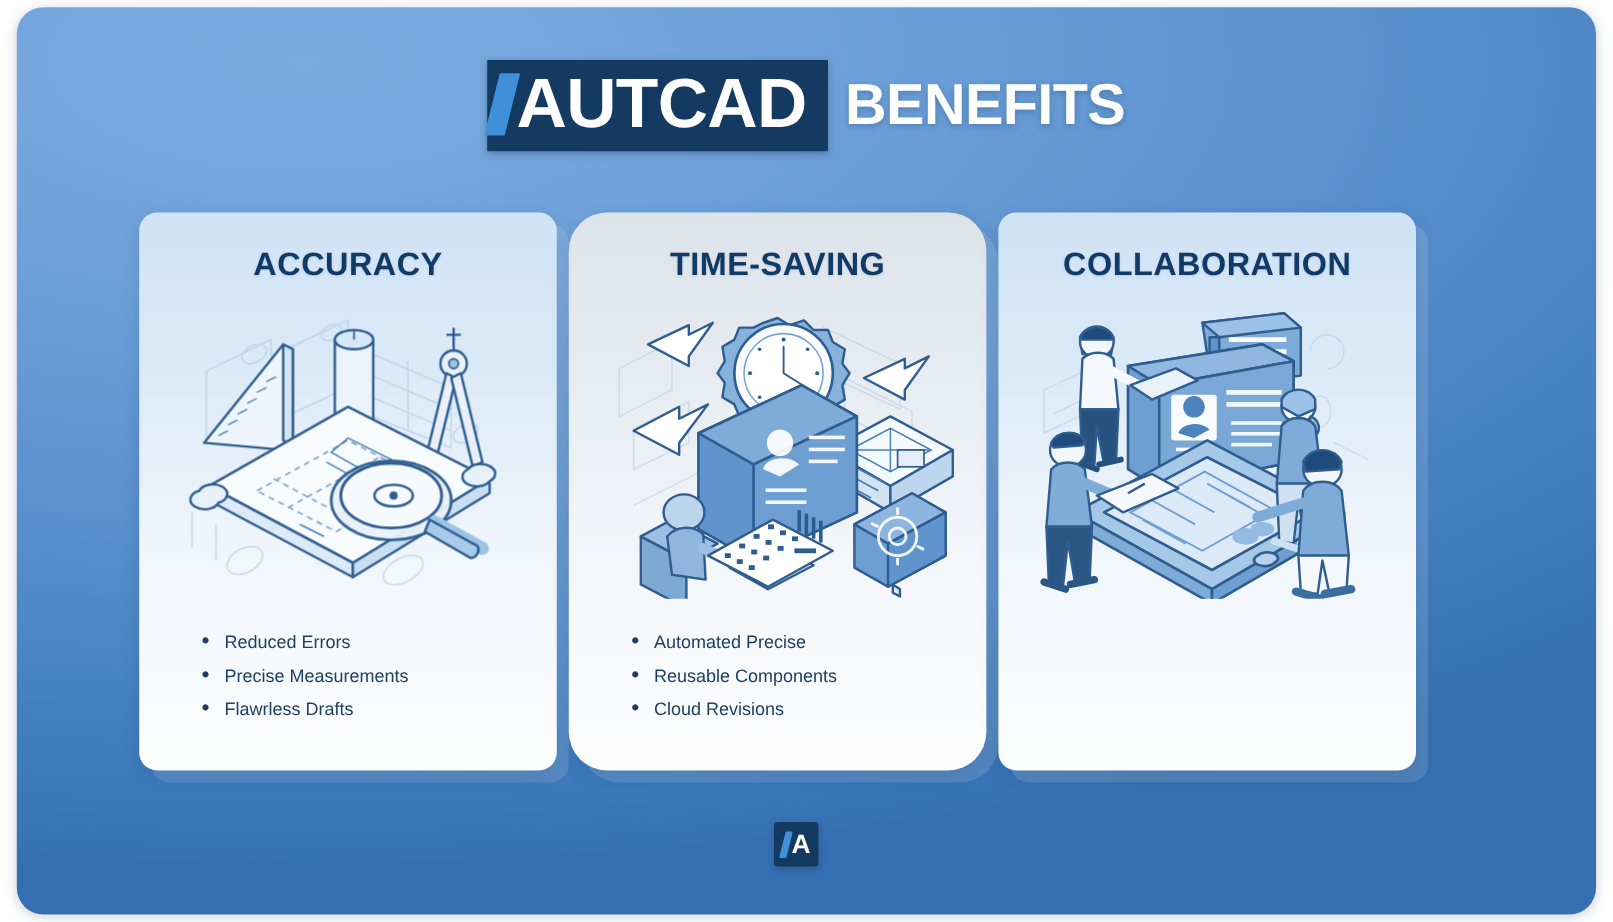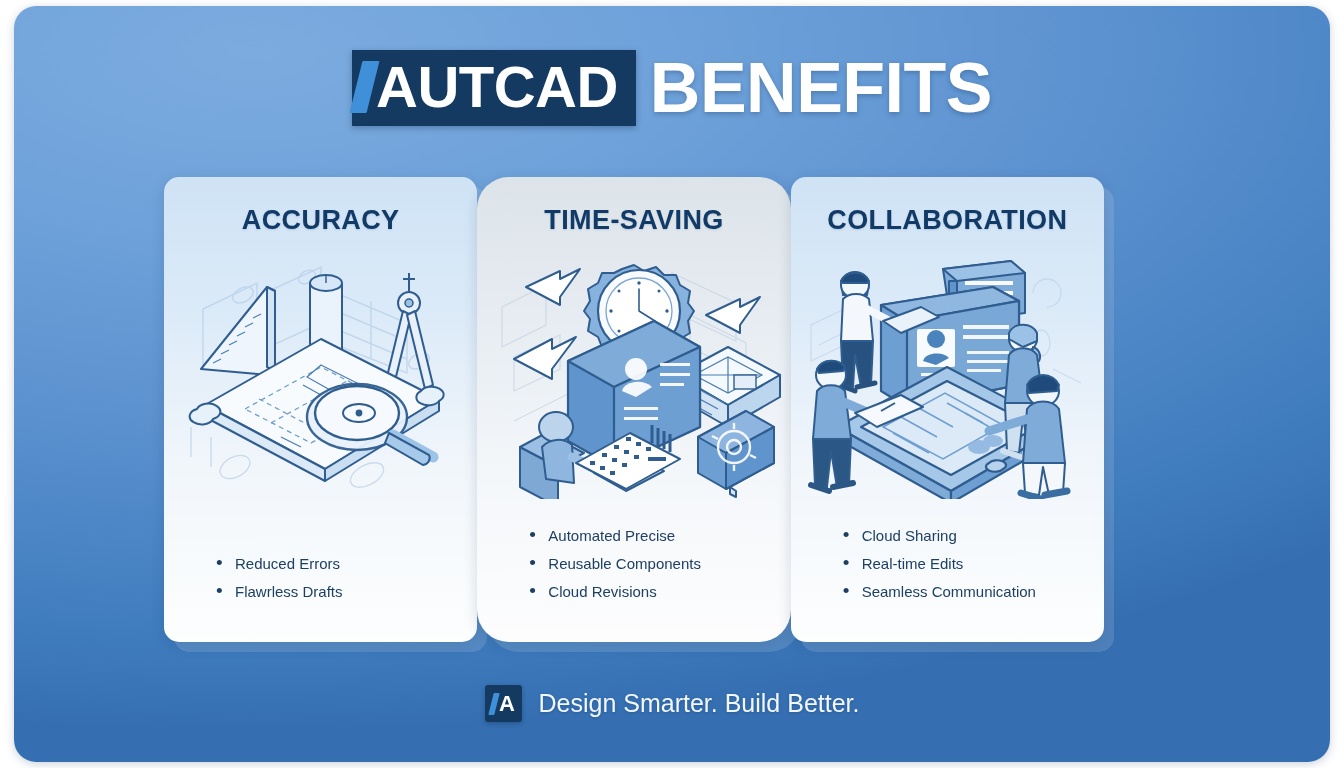--- a/index.html
+++ b/index.html
@@ -57,39 +57,38 @@
     border-radius: 1px;
   }
   .brand-word {
     font-size: 58px;
     font-weight: bold;
     color: #ffffff;
     letter-spacing: -0.5px;
     line-height: 1;
   }
   .title-rest {
-    font-size: 70px;
+    font-size: 48px;
     font-weight: bold;
     color: #ffffff;
     letter-spacing: -0.5px;
     line-height: 1;
     margin-left: 14px;
     text-shadow: 0 2px 5px rgba(18,45,80,0.30);
   }
 
   
   .cards {
     position: absolute;
     left: 102px;
     top: 171px;
-    width: 940px;
+    width: 1064px;
     height: 465px;
     display: flex;
     justify-content: space-between;
-    margin-left: 48px;
   }
   .card {
     position: relative;
     width: 348px;
     height: 465px;
     border-radius: 15px;
     overflow: hidden;
     box-shadow: 10px 10px 0 rgba(255,255,255,0.13), 0 4px 14px rgba(18,45,85,0.17);
   }
   .card.c1 { background: linear-gradient(180deg, #cfe3f5 0%, #dbeaf8 28%, #f1f6fb 62%, #fdfefe 100%); }
@@ -265,20 +264,21 @@
           </g>
           <g stroke="#2f5d8f" stroke-width="2" fill="none">
             <path d="M218 182 L258 204 a7 7 0 0 1 -6 10 L214 192 Z" fill="#a8caea"></path>
             <ellipse cx="188" cy="162" rx="16" ry="9"></ellipse>
             <circle cx="188" cy="162" r="2.4" fill="#2f5d8f"></circle>
           </g>
         </svg>
       </div>
       <ul class="card-list">
         <li>Reduced Errors</li>
+        <li>Precise Measurements</li>
         <li>Flawrless Drafts</li>
       </ul>
     </div>
 
     <div class="card c2">
       <div class="card-title">TIME-SAVING</div>
       <div class="card-art">
         <svg width="300" height="248" viewBox="0 0 300 248">
           <g fill="none" stroke="#b7cadd" stroke-width="1.3" opacity="0.5">
             <path d="M18 96 L18 56 L62 34 L62 74 Z"></path>
@@ -493,30 +493,24 @@
           <g stroke="#2f5d8f" stroke-width="2" stroke-linejoin="round">
             <ellipse cx="246" cy="140" rx="16" ry="15" fill="#f2f7fc"></ellipse>
             <path d="M230 134 a17 15 0 0 1 32 0 L260 140 L232 142 Z" fill="#1f4a7c"></path>
             <path d="M230 158 a18 14 0 0 1 32 0 L268 212 L226 212 Z" fill="#7fabd9"></path>
             <path d="M226 212 L228 242 L242 244 L246 216 L252 244 L266 242 L268 212 Z" fill="#f4f8fc"></path>
             <path d="M224 242 L244 248 M248 244 L270 240" stroke-width="7" stroke-linecap="round" stroke="#3a6ea0"></path>
             <path d="M230 168 L192 180" stroke-width="9" stroke-linecap="round" stroke="#7fabd9"></path>
           </g>
         </svg>
       </div>
-      <ul class="card-list">
-        <li>Cloud Sharing</li>
-        <li>Real-time Edits</li>
-        <li>Seamless Communication</li>
-      </ul>
     </div>
 
   </div>
 
   <div class="footer">
     <span class="footer-logo">
       <span class="s"></span>
       <span class="a">A</span>
     </span>
-    <span class="footer-text">Design Smarter. Build Better.</span>
   </div>
 
 </div>
 
 </body></html>

